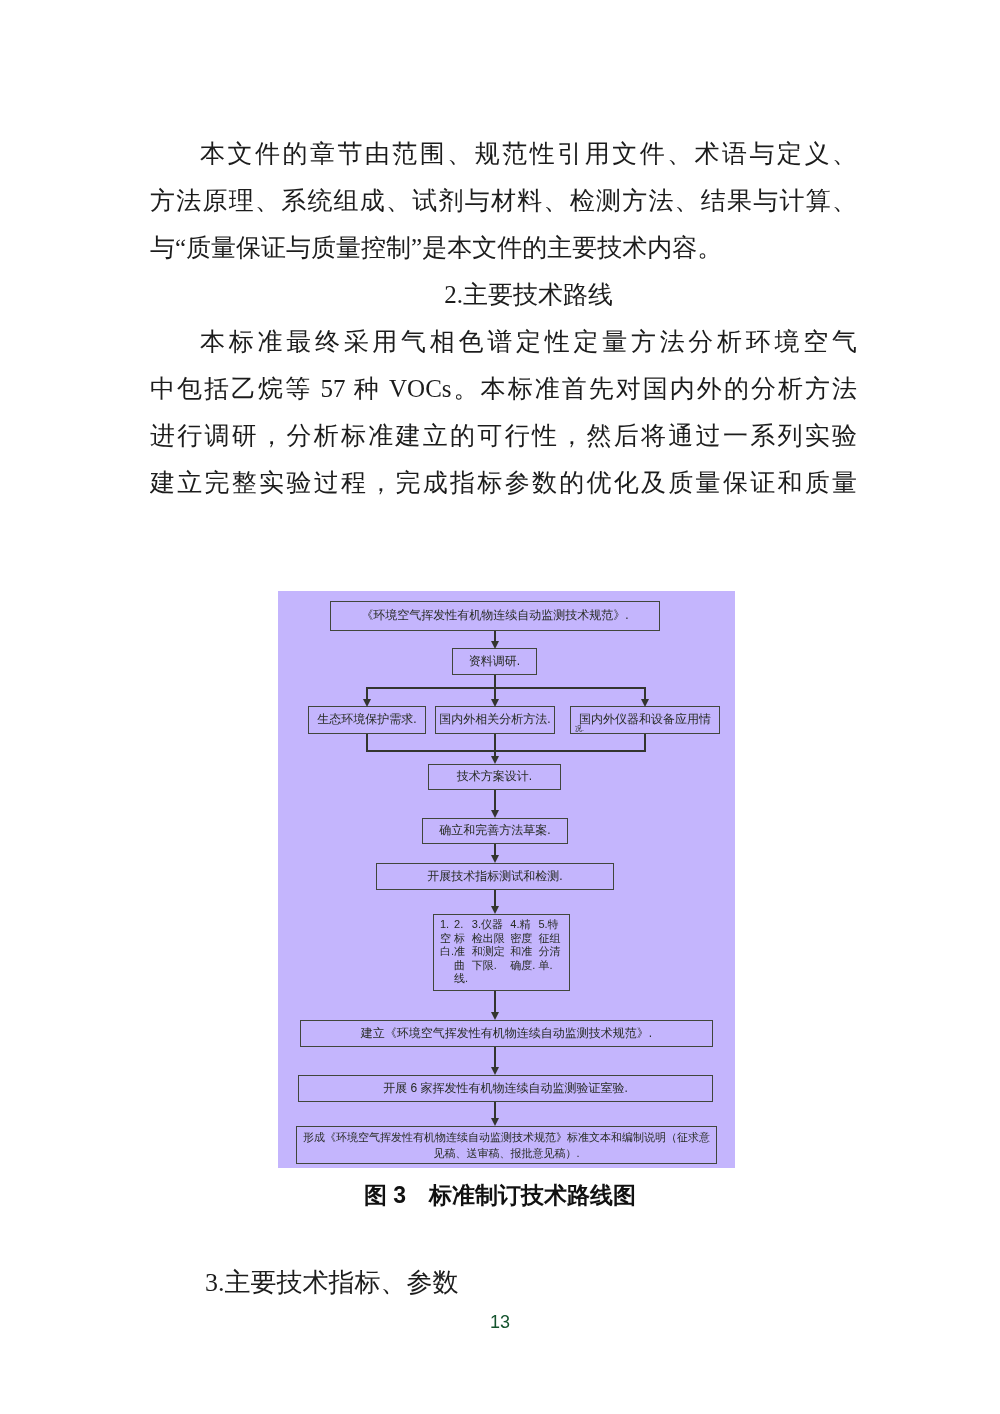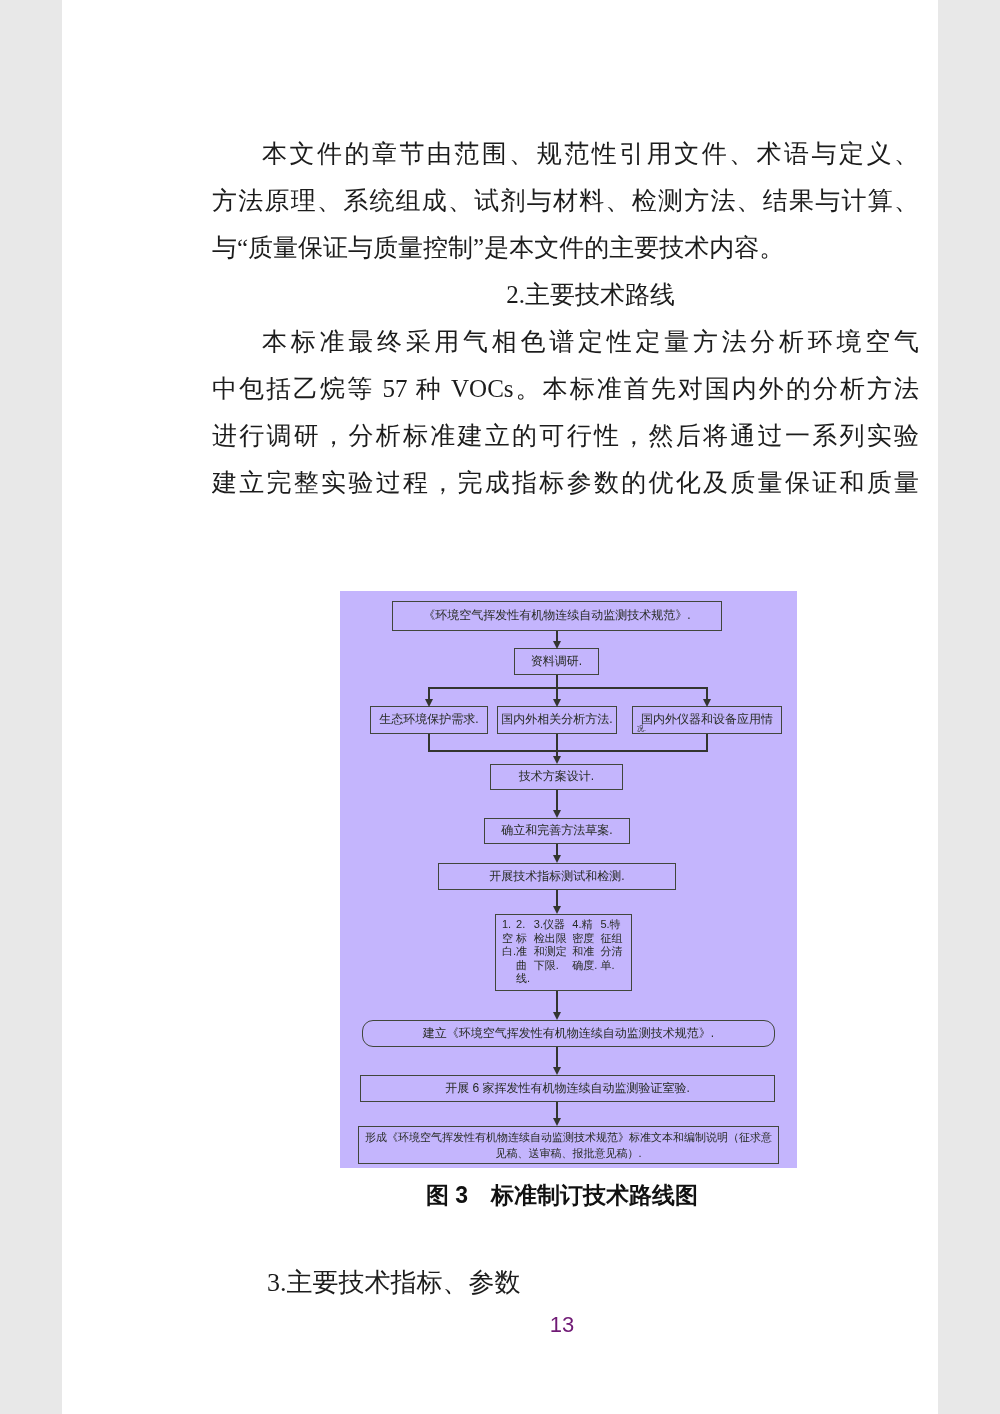--- a/index.html
+++ b/index.html
@@ -1,18 +1,18 @@
 <!DOCTYPE html>
 <html><head>
 <meta charset="utf-8">
 <style>
   * { margin:0; padding:0; box-sizing:border-box; }
   html,body { background:#e8e8e8; }
   .page {
-    position:relative; width:876px; height:1414px; margin:0 auto;
+    position:relative; width:1000px; height:1414px; margin:0 auto;
     background:#ffffff; overflow:hidden;
     font-family:"Liberation Serif","DejaVu Serif",serif;
     color:#1c1c1c;
   }
   
   .body-text {
     position:absolute; left:150px; top:130px; width:707px;
     font-size:25px; line-height:47px;
   }
   .tline { height:47px; overflow:hidden; }
@@ -47,21 +47,21 @@
     position:absolute; left:0; top:1180px; width:1000px; text-align:center;
     font-family:"Liberation Sans","DejaVu Sans",sans-serif;
     font-weight:bold; font-size:23px; color:#111;
   }
   .heading3 {
     position:absolute; left:205px; top:1233px; font-size:26px; color:#1c1c1c;margin-top:32px;
   }
   .page-num {
     position:absolute; left:0; top:1312px; width:1000px; text-align:center;
     font-family:"Liberation Sans","DejaVu Sans",sans-serif;
-    font-size:22px; color:#701a75;
+    font-size:18px; color:#14532d;
   }
 </style>
 </head>
 <body>
 
 <div class="page">
 
   <div class="body-text">
     <div class="tline just indent">本文件的章节由范围、规范性引用文件、术语与定义、</div>
     <div class="tline just">方法原理、系统组成、试剂与材料、检测方法、结果与计算、</div>
@@ -95,21 +95,21 @@
     <div class="node" style="left:98px; top:272px; width:238px; height:27px;">开展技术指标测试和检测.</div>
 
     <div class="node node-list" style="left:155px; top:323px; width:137px; height:77px;">
       <div>1.空白.</div>
       <div>2.标准曲线.</div>
       <div>3.仪器检出限和测定下限.</div>
       <div>4.精密度和准确度.</div>
       <div>5.特征组分清单.</div>
     </div>
 
-    <div class="node" style="left:22px; top:429px; width:413px; height:27px;border-radius:11px;">建立《环境空气挥发性有机物连续自动监测技术规范》.</div>
+    <div class="node" style="left:22px; top:429px; width:413px; height:27px;">建立《环境空气挥发性有机物连续自动监测技术规范》.</div>
 
     <div class="node" style="left:20px; top:484px; width:415px; height:27px;">开展 6 家挥发性有机物连续自动监测验证室验.</div>
 
     <div class="node node-final" style="left:18px; top:535px; width:421px; height:38px;">形成《环境空气挥发性有机物连续自动监测技术规范》标准文本和编制说明（征求意见稿、送审稿、报批意见稿）.</div>
 
     <div class="vline" style="left:216px; top:40px; height:10px;"></div>
     <div class="ah" style="left:213px; top:50px;"></div>
 
     <div class="vline" style="left:216px; top:84px; height:13px;"></div>
     <div class="hline" style="left:88px; top:96px; width:280px;"></div>

